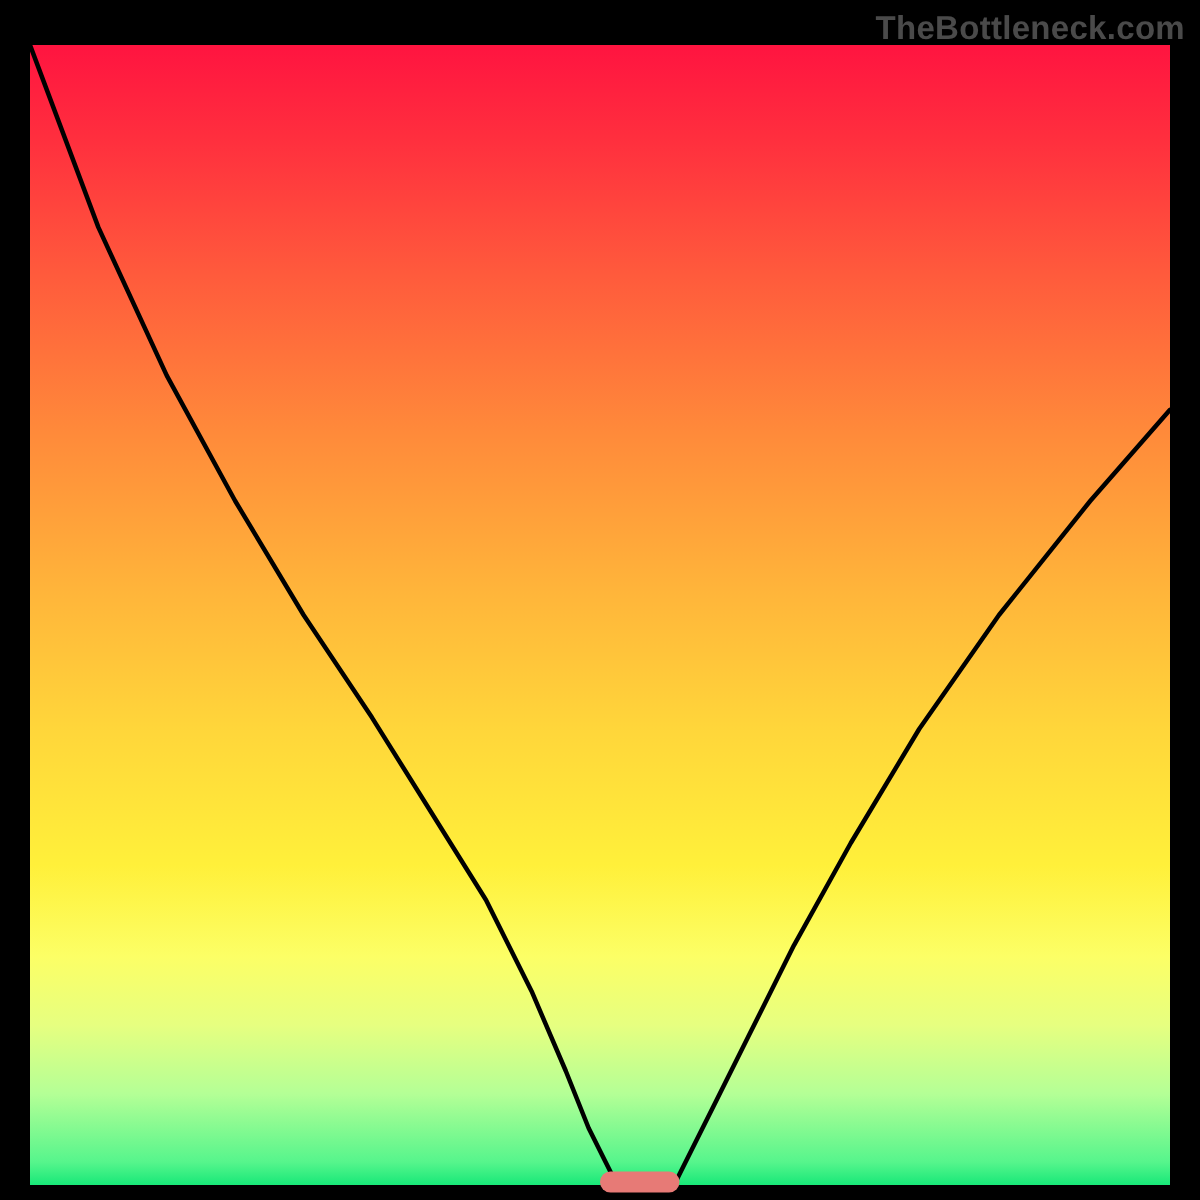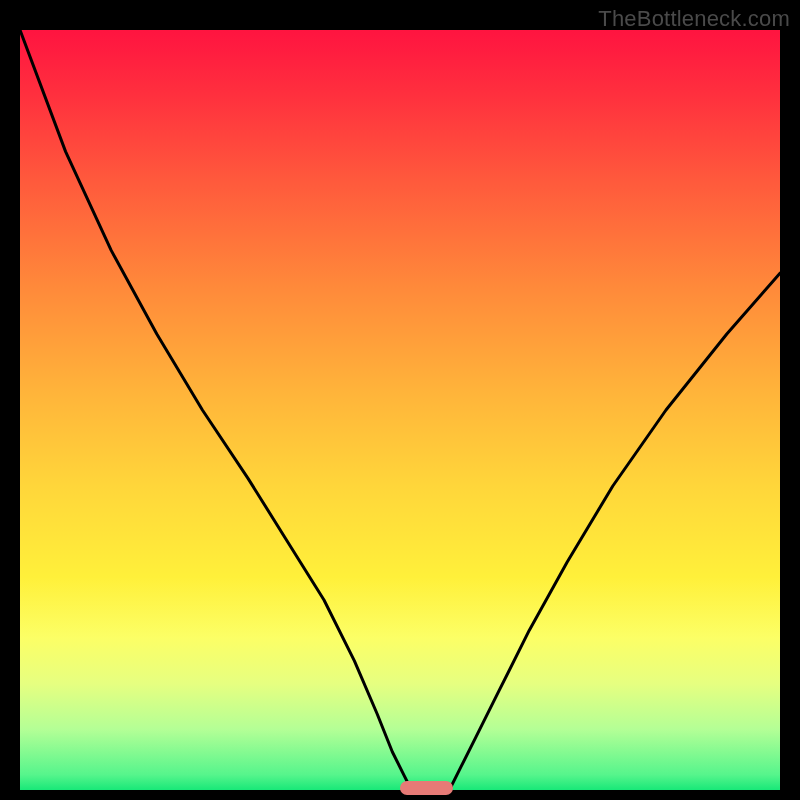--- a/index.html
+++ b/index.html
@@ -9,21 +9,21 @@
     width: 800px;
     height: 800px;
     background: #000;
   }
   .watermark {
     position: absolute;
     top: 6px;
     right: 10px;
     font-family: Arial, Helvetica, sans-serif;
     font-size: 22px;
-    font-weight: 400;
+    font-weight: 700;
     color: #4a4a4a;
     letter-spacing: 0.2px;
     z-index: 3;
   }
   .plot {
     position: absolute;
     left: 20px;
     top: 30px;
     width: 760px;
     height: 760px;

